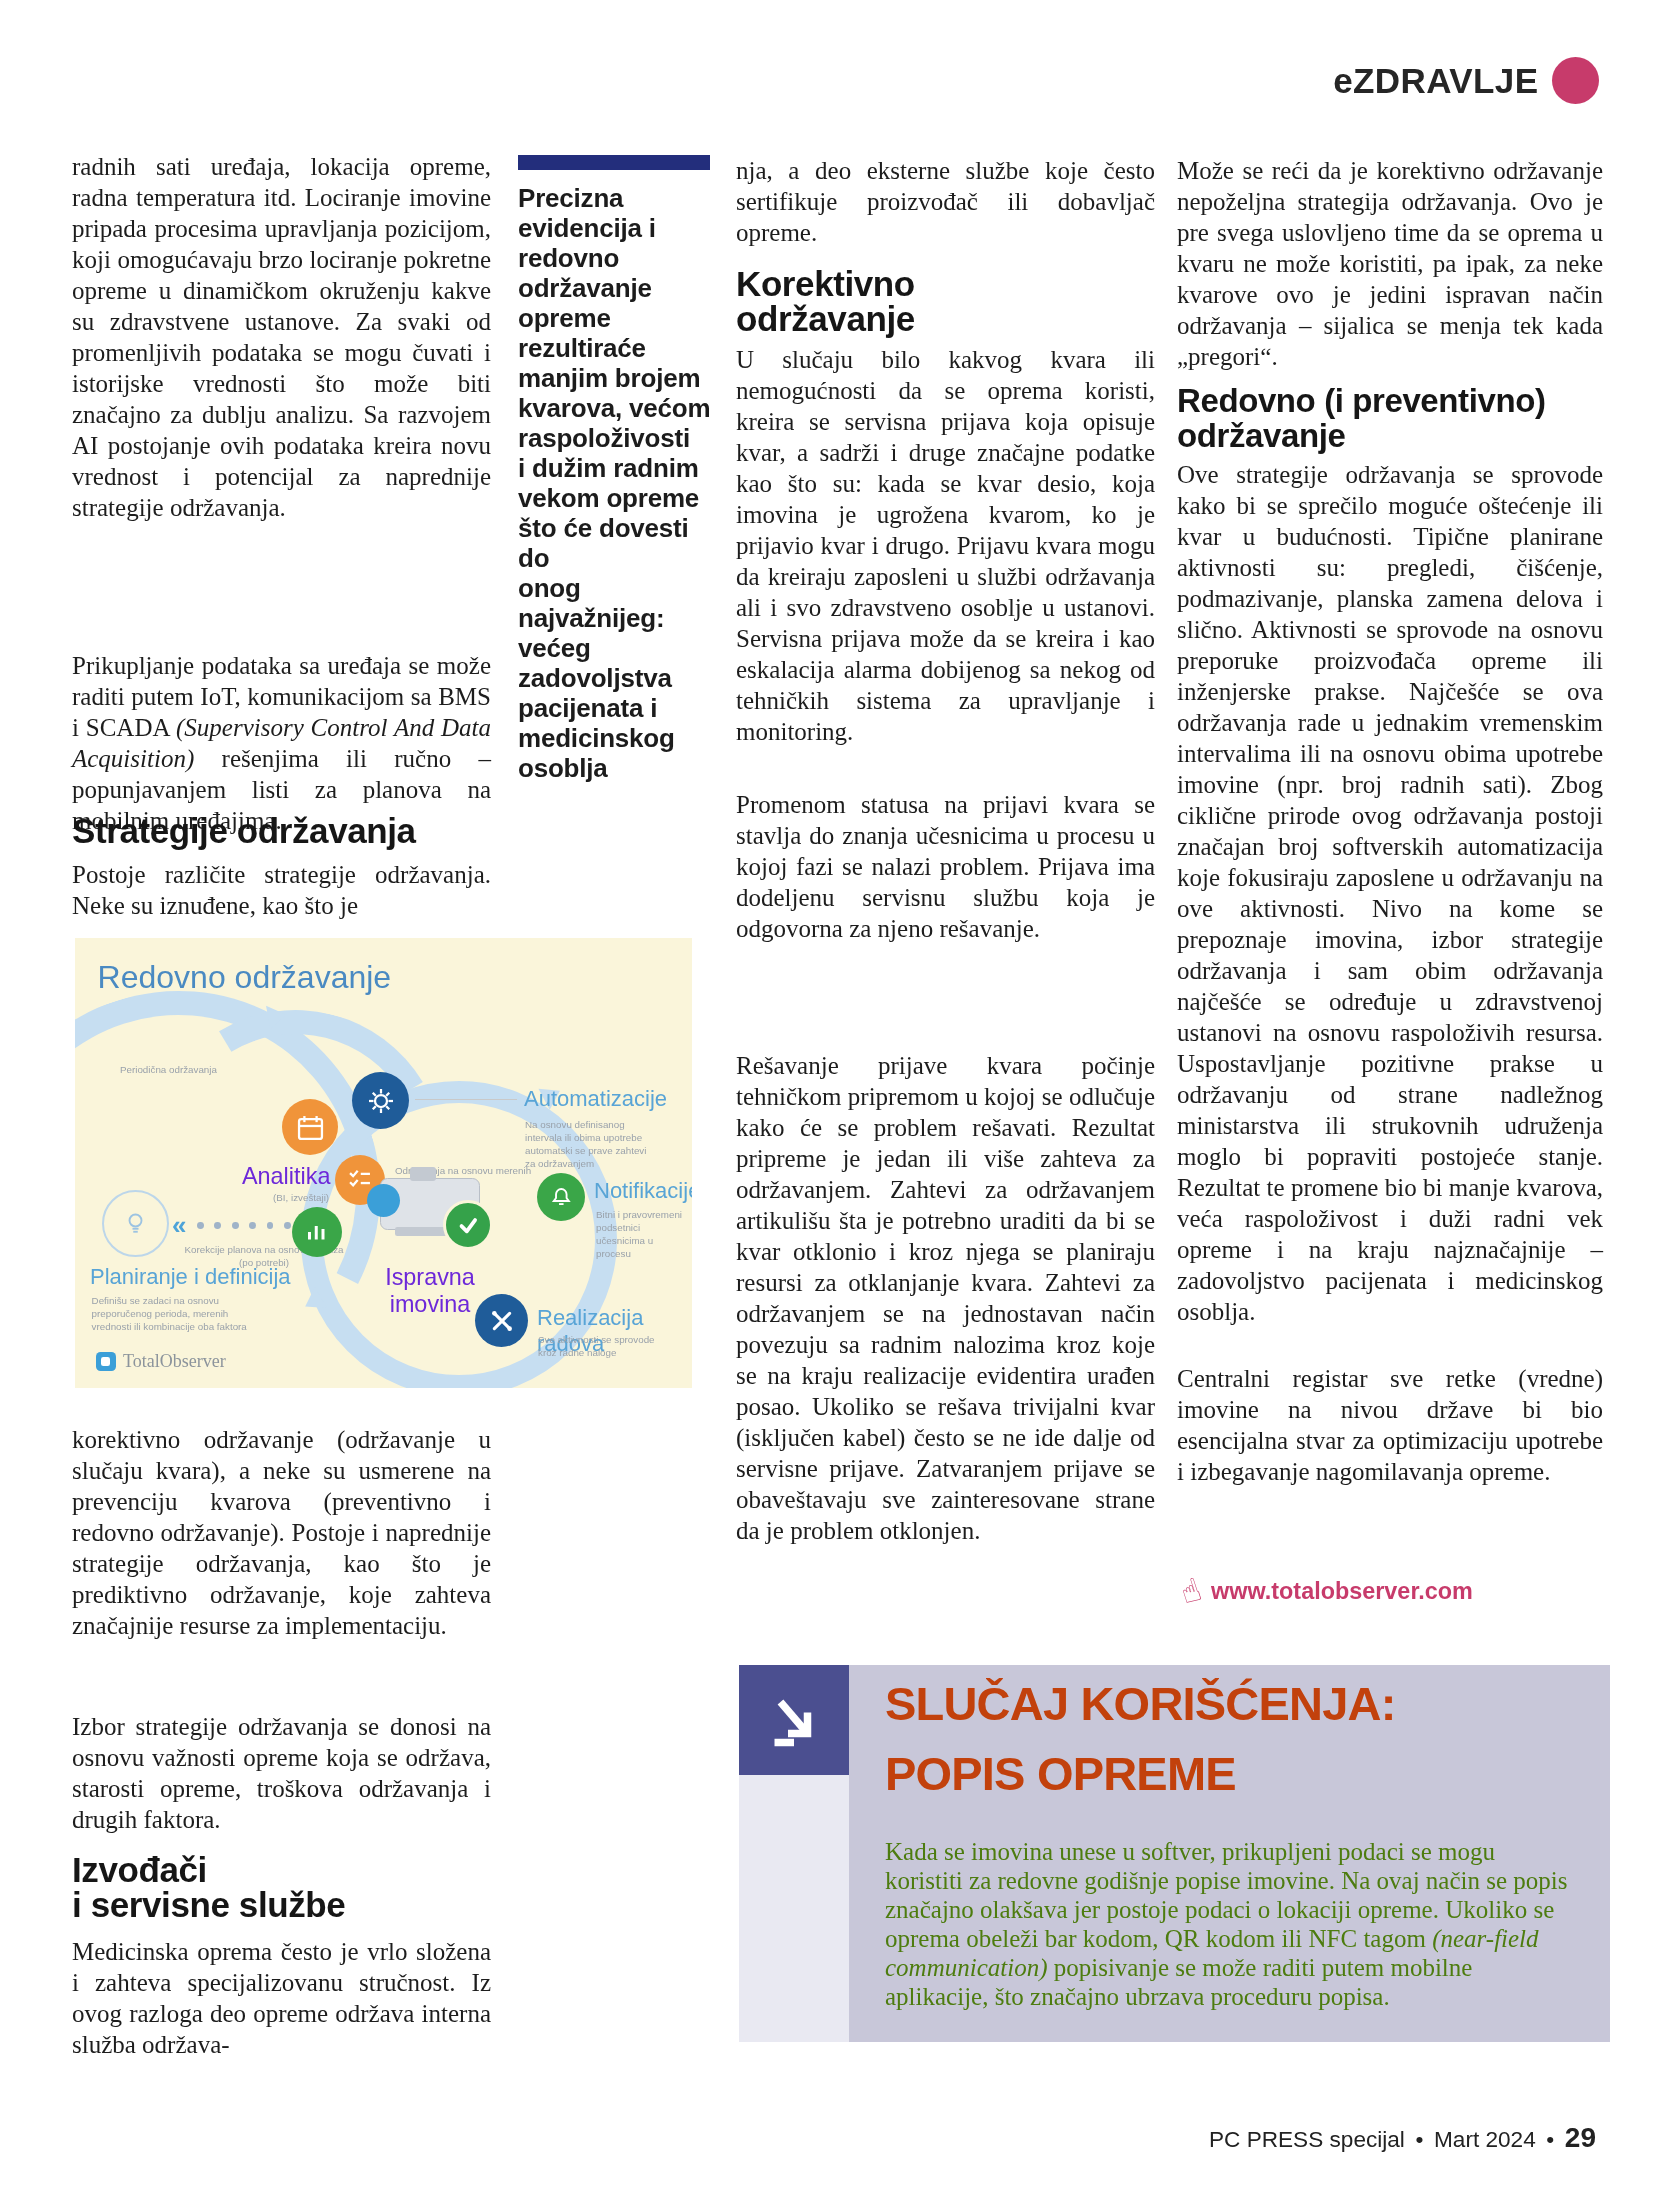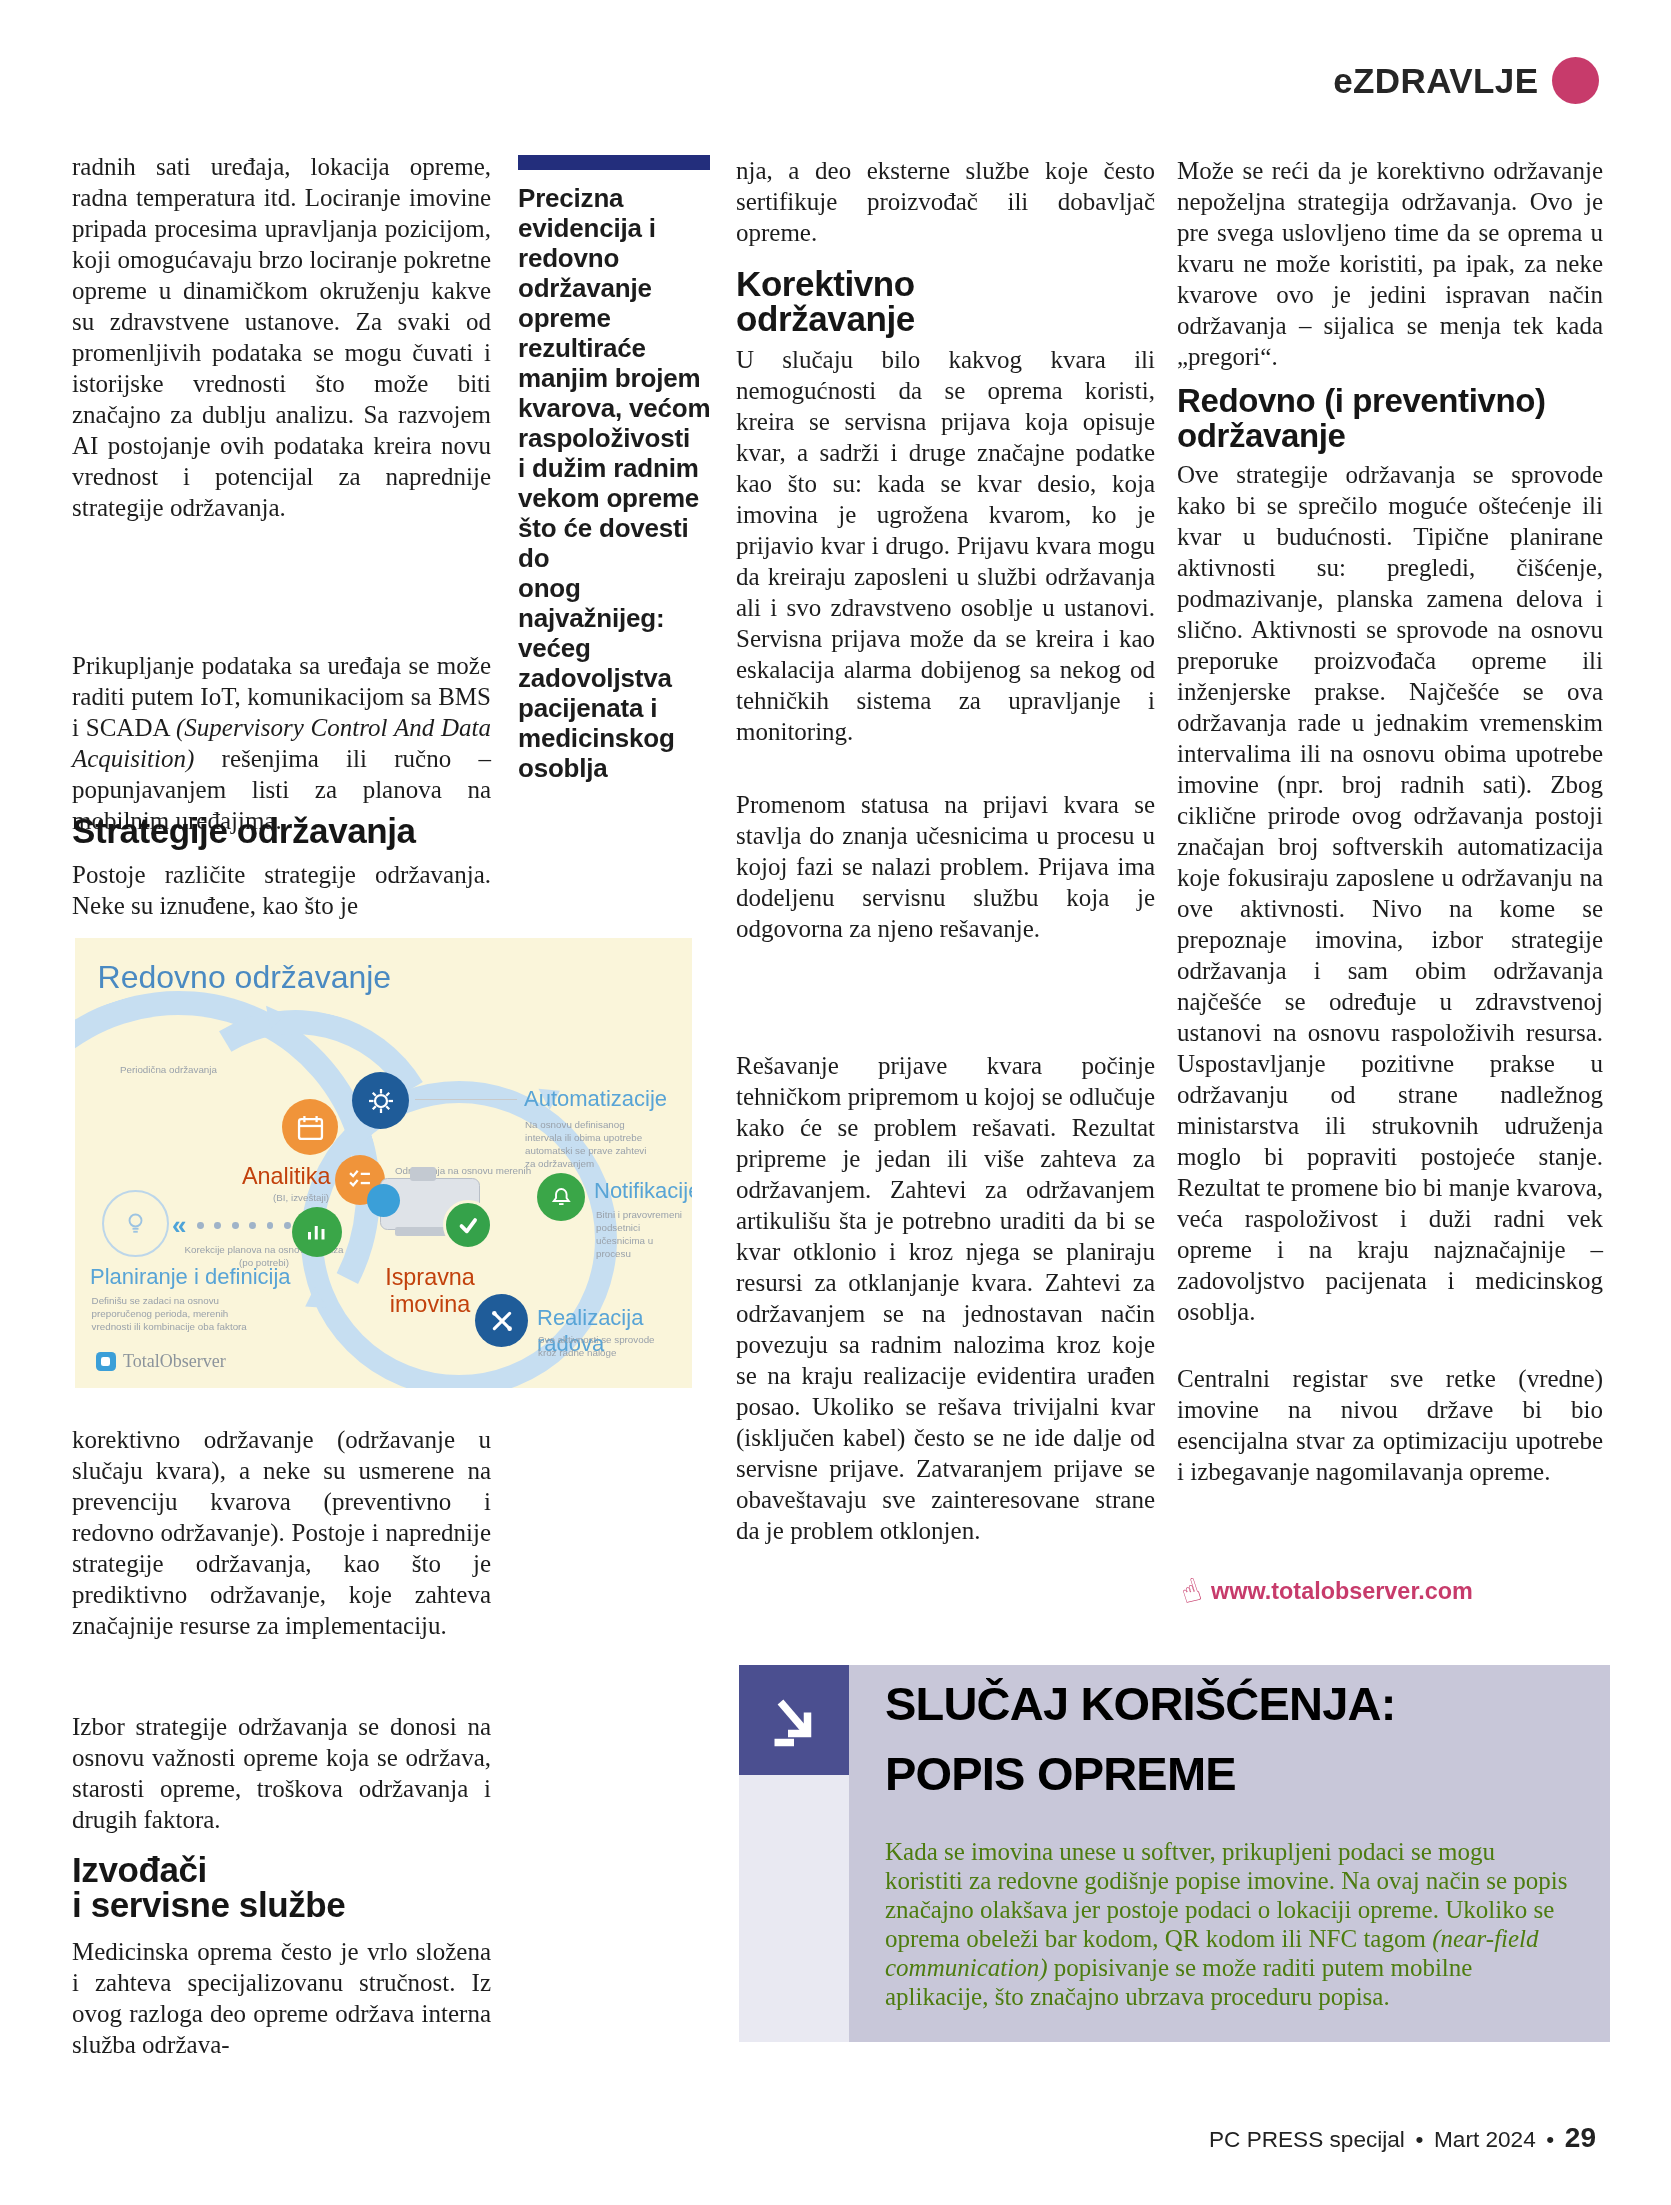--- a/index.html
+++ b/index.html
@@ -21,37 +21,37 @@
   
   .quotebar{width:192px;height:15px;background:#232e7c;}
   .quote{font-family:"Liberation Sans",sans-serif;font-weight:bold;font-size:26px;line-height:30px;
          color:#1c1c1c;white-space:pre-line;letter-spacing:-0.2px;}
 
   
   .diagram{background:#faf5da;width:617px;height:450px;overflow:hidden;font-family:"Liberation Sans",sans-serif;}
   .diagram .abs{position:absolute;}
   .dg-title{font-size:32px;color:#4a8ac2;font-weight:400;}
   .dg-lbl-blue{font-size:22px;color:#58a4d6;}
-  .dg-lbl-grey{font-size:23.4px;color:#c2410c;}
+  .dg-lbl-grey{font-size:23.4px;color:#6d28d9;}
   .dg-tiny{font-size:9.8px;line-height:13px;color:#9aa2ab;}
   .ring{border-radius:50%;border:22.6px solid #c6def1;}
   .arc{border-radius:50%;border:24px solid transparent;}
   .icn{border-radius:50%;display:flex;align-items:center;justify-content:center;}
   .icn svg{display:block;}
   .dots{display:flex;align-items:center;gap:10.6px;}
   .dot{width:6.8px;height:6.8px;border-radius:50%;background:#9fb3c8;}
   .chev{color:#4da3d8;font-size:26px;font-weight:bold;line-height:7.5px;}
   .tri{width:0;height:0;border-style:solid;position:absolute;}
 
   
   .callout-main{background:#c8c7d9;}
   .callout-square{background:#4b4f90;display:flex;align-items:center;justify-content:center;}
   .callout-strip{background:#e9e9f2;}
   .callout-title{font-family:"Liberation Sans",sans-serif;font-weight:bold;font-size:47px;
-                 color:#000000;letter-spacing:-0.8px;}
+                 color:#c2410c;letter-spacing:-0.8px;}
   .callout-body{font-size:25px;line-height:29px;text-align:left;color:#4d7c0f;}
 
   
   .weblink{display:flex;align-items:center;gap:10.6px;font-family:"Liberation Sans",sans-serif;
            font-weight:bold;font-size:23.4px;color:#c73b6b;text-decoration:none;}
   .hand{font-family:"DejaVu Sans",sans-serif;font-size:32px;color:#c73b6b;transform:rotate(-18deg);display:inline-block;}
   .footer{display:flex;align-items:baseline;gap:10.6px;font-family:"Liberation Sans",sans-serif;
           font-size:22.6px;color:#222;}
   .footer .pg{font-weight:bold;font-size:28px;}
 </style>

